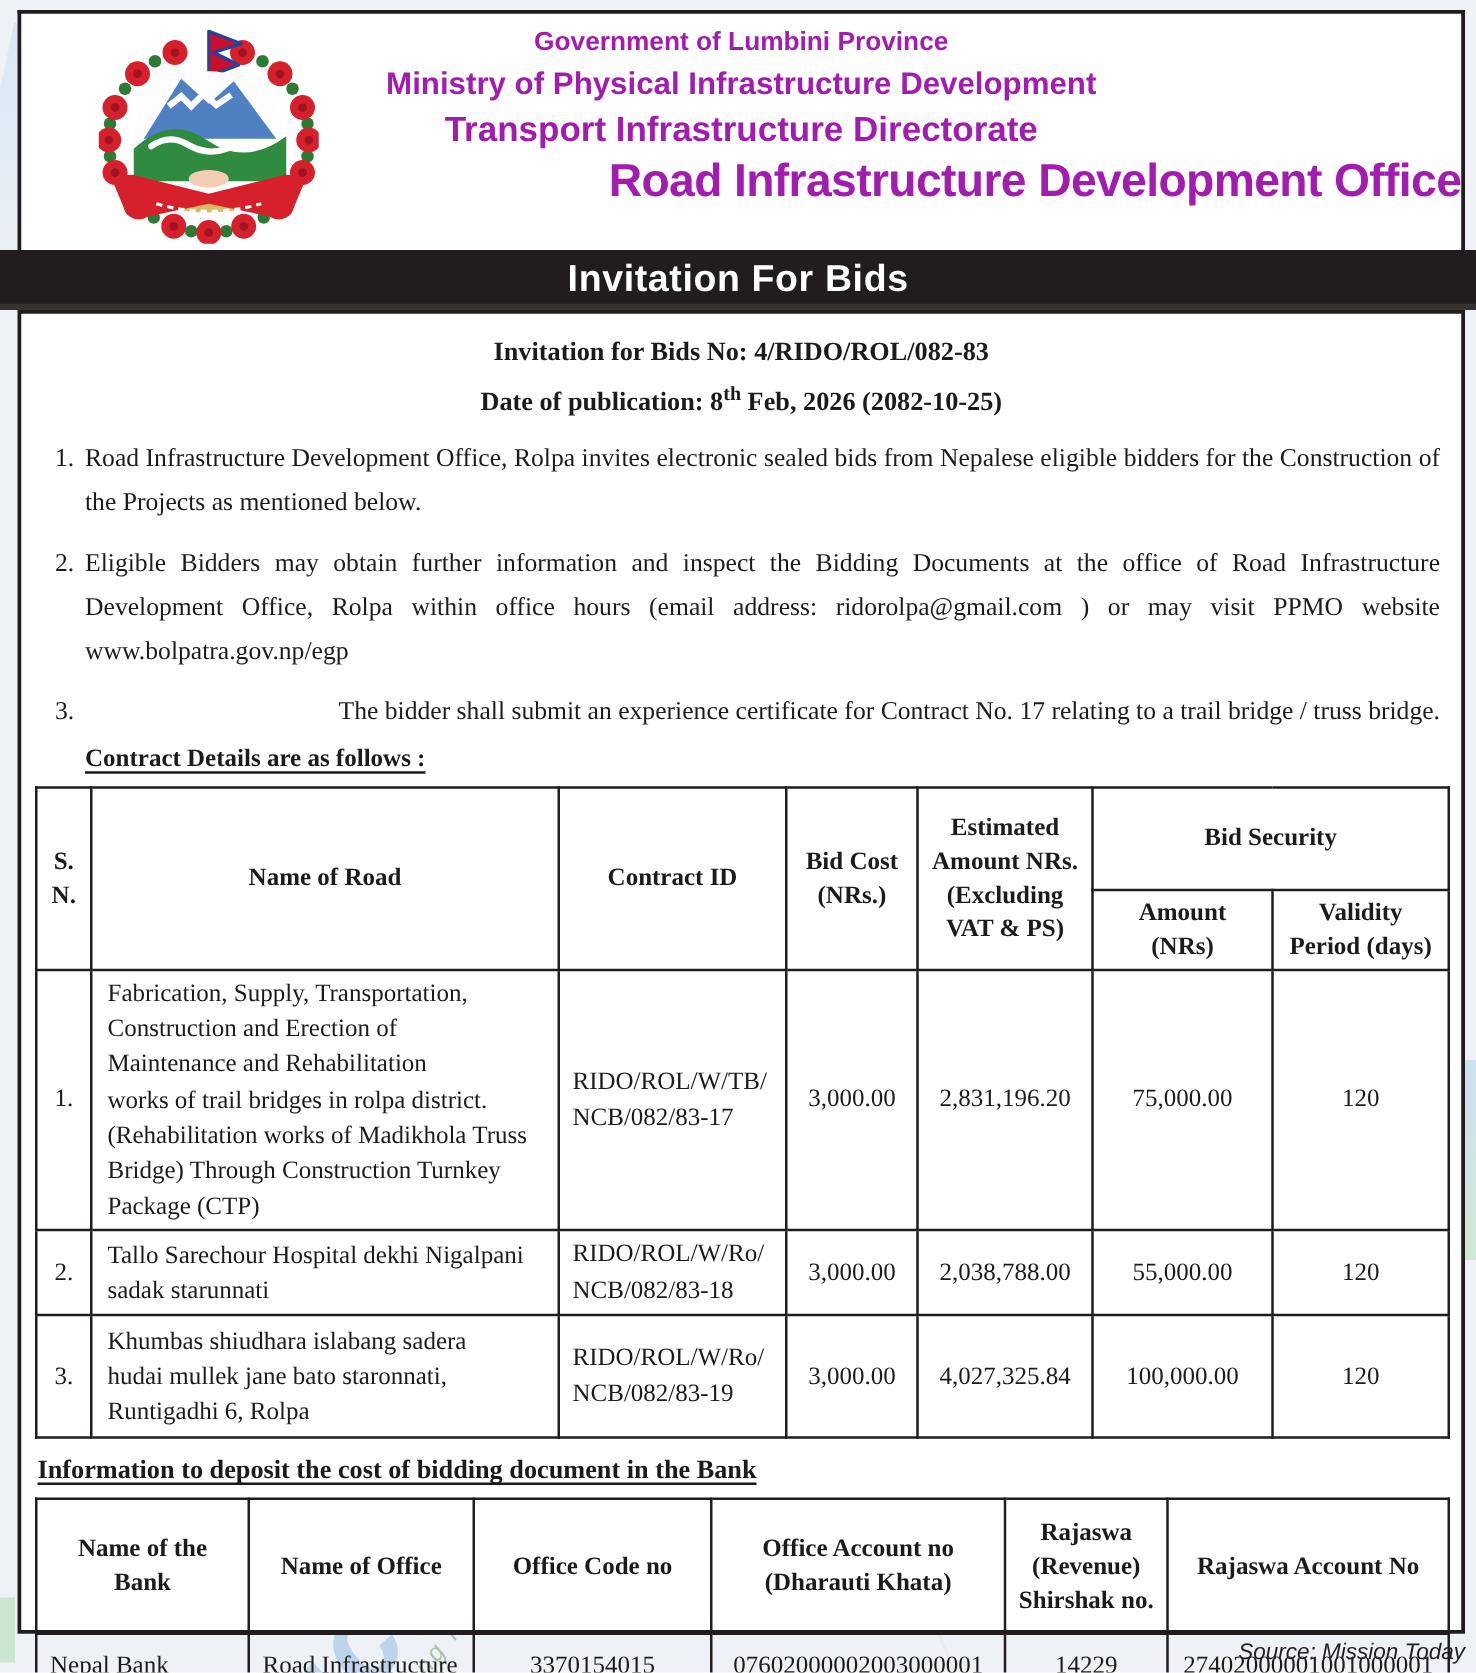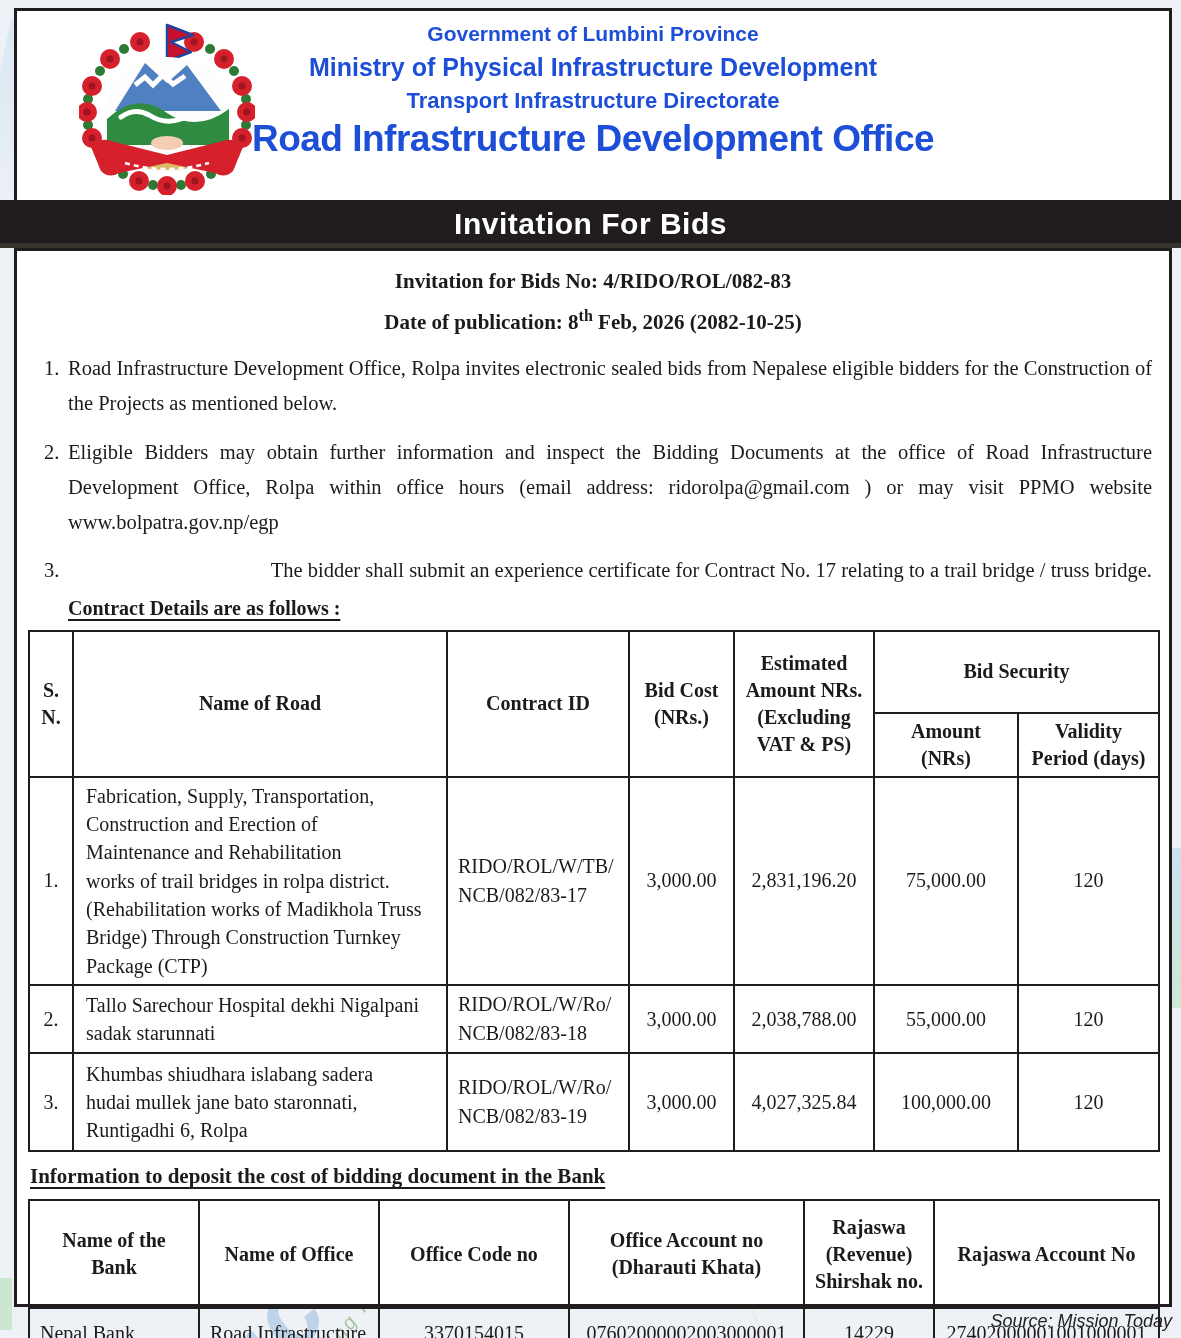--- a/index.html
+++ b/index.html
@@ -26,25 +26,25 @@
   }
   .shape{position:absolute;pointer-events:none;}
   .diagline{position:absolute;height:2px;background:#e7e7e7;opacity:.8;transform-origin:0 0;pointer-events:none;}
   
   .doc-head{
     position:absolute;left:14px;top:8px;width:1158px;height:192px;
     background:#fff;border:3px solid #211d1e;border-bottom:none;box-sizing:border-box;
     text-align:center;
   }
   .emblem{position:absolute;left:62px;top:12px;}
-  .h-line{font-family:"Liberation Sans", sans-serif;font-weight:bold;color:#1d4ed8;}
+  .h-line{font-family:"Liberation Sans", sans-serif;font-weight:bold;color:#a21caf;}
   .h1{font-size:21px;margin-top:11px;}
   .h2{font-size:25px;margin-top:7px;}
-  .h3{font-size:22px;margin-top:6px;}
-  .h4{font-size:37px;margin-top:4px;letter-spacing:-.5px;}
+  .h3{font-size:28px;margin-top:6px;}
+  .h4{font-size:37px;margin-top:4px;letter-spacing:-.5px;text-align:right;}
   .h5{font-size:21px;margin-top:5px;}
   .banner{
     position:absolute;left:0;top:200px;width:1181px;height:48px;
     background:#211d1e;color:#fff;text-align:center;
     font-family:"Liberation Sans", sans-serif;font-weight:bold;
     font-size:30px;line-height:48px;letter-spacing:.5px;
     box-shadow:inset 0 -5px 0 #37332f;
   }
   .doc-main{
     position:absolute;left:14px;top:248px;width:1158px;height:1059px;

